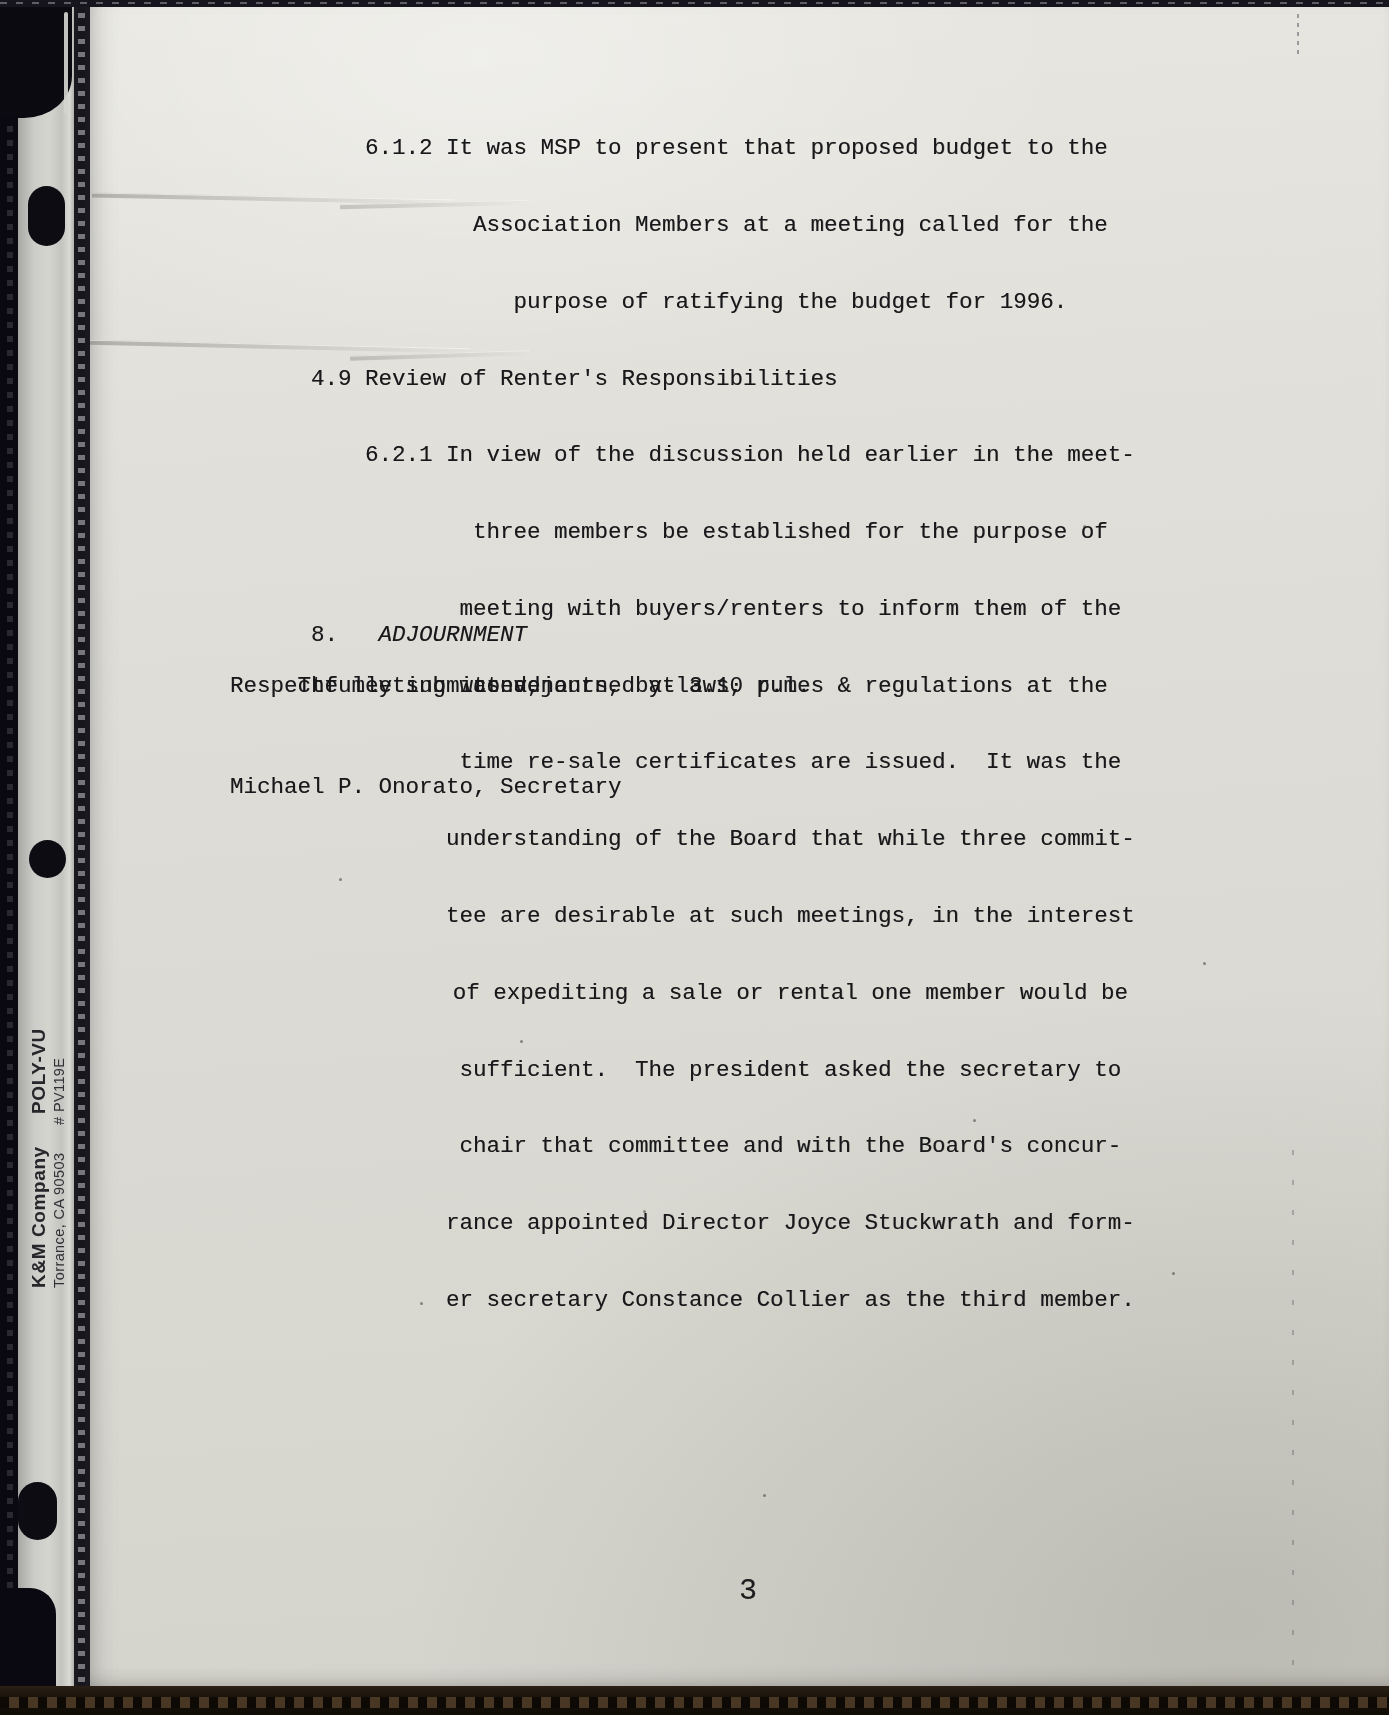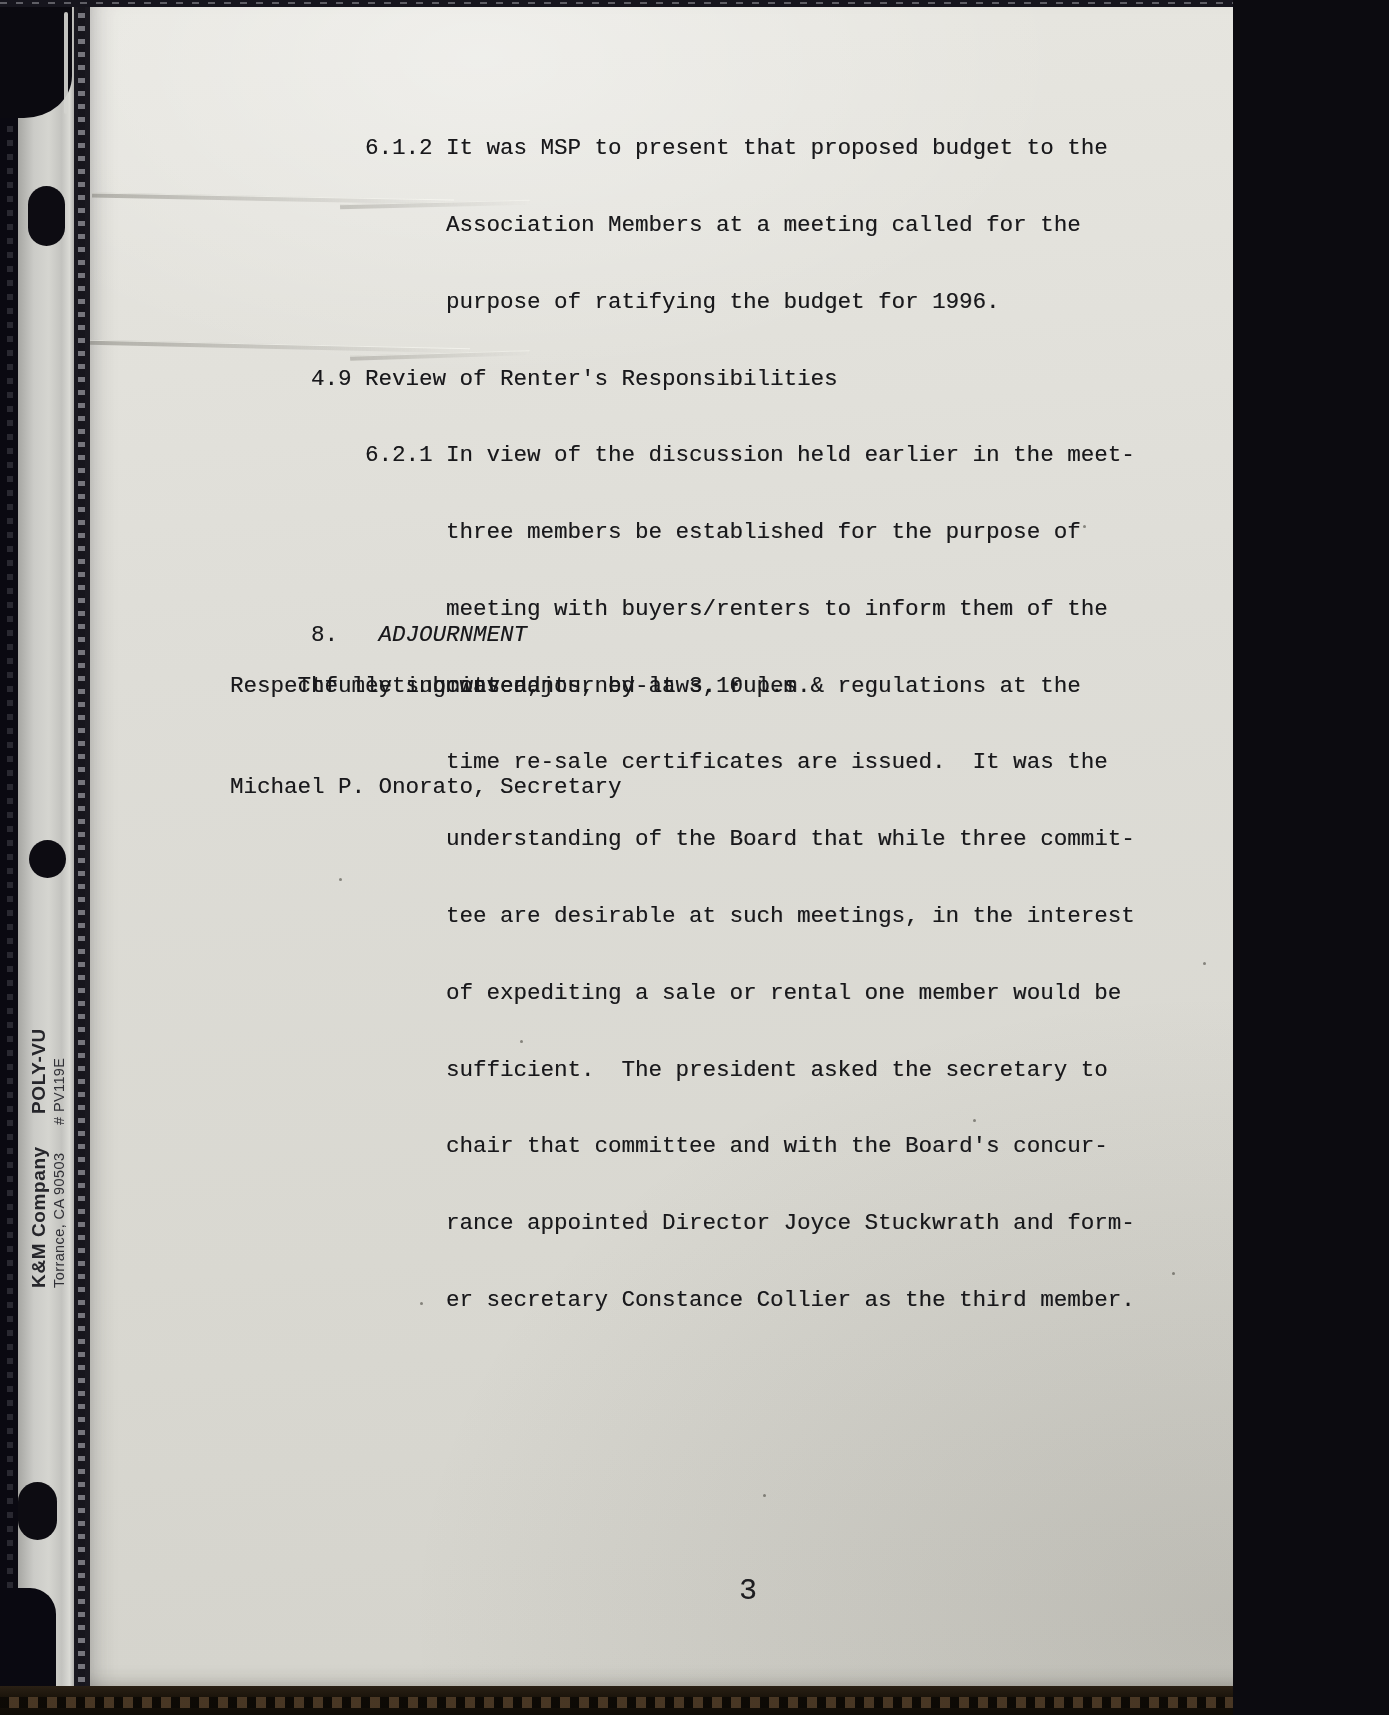--- a/index.html
+++ b/index.html
@@ -1,16 +1,16 @@
 <!DOCTYPE html>
 <html><head>
 <meta charset="utf-8">
 <style>
   html,body{margin:0;padding:0;background:#0c0b10;}
-  .scan{position:relative;width:1233px;height:1715px;overflow:hidden;background:#f0abfc;
+  .scan{position:relative;width:1389px;height:1715px;overflow:hidden;background:#f0abfc;
         font-family:"Liberation Sans",sans-serif;}
 
   
   .paper{position:absolute;left:90px;top:6px;width:1299px;height:1680px;
     background:
       radial-gradient(950px 520px at 30% 3%, rgba(255,255,255,.38), transparent 62%),
       radial-gradient(1250px 950px at 88% 96%, rgba(58,56,46,.16), transparent 66%),
       linear-gradient(176deg,#e7e6e0 0%,#deddd7 38%,#d9d8d1 72%,#d4d3cc 100%);
     box-shadow:inset 20px 0 24px -18px rgba(40,40,45,.28), inset 0 -14px 18px -12px rgba(40,36,28,.25);}
 
@@ -28,21 +28,21 @@
     background:repeating-linear-gradient(180deg,rgba(95,93,88,.38) 0 5px,transparent 5px 30px);}
   .scratch-mark{position:absolute;left:1297px;top:14px;width:2px;height:42px;
     background:repeating-linear-gradient(180deg,rgba(128,128,136,.75) 0 4px,transparent 4px 9px);}
 
   
   .typeblock{position:absolute;left:230px;white-space:pre;
     font-family:"Liberation Mono","DejaVu Sans Mono",monospace;
     font-size:22.5px;line-height:25.6px;color:#18181b;
     text-shadow:.3px .3px .2px rgba(24,24,27,.45);}
   .tline{height:25.6px;}
-  .ind5{margin-left:5ch;}.ind6{margin-left:6ch;}.ind10{margin-left:10ch;}.ind16{margin-left:16ch;}
+  .ind5{margin-left:5ch;}.ind6{margin-left:6ch;}.ind10{margin-left:10ch;}.ind16{margin-left:16ch;text-align:center;}
   .adj-gap{margin-left:3ch;font-style:italic;}
   .pagenum{position:absolute;left:739px;top:1574px;
     font-family:"Liberation Mono","DejaVu Sans Mono",monospace;
     font-size:30px;color:#1d1d20;text-shadow:.3px .3px .2px rgba(24,24,27,.4);}
 
   
   .edge-black{position:absolute;left:0;top:0;width:18px;height:1715px;background:#0a0911;}
   .edge-black:after{content:"";position:absolute;left:7px;top:0;width:6px;height:100%;
     background:repeating-linear-gradient(180deg,rgba(150,150,160,.22) 0 6px,transparent 6px 14px);}
   .binding-strip{position:absolute;left:18px;top:0;width:56px;height:1715px;

